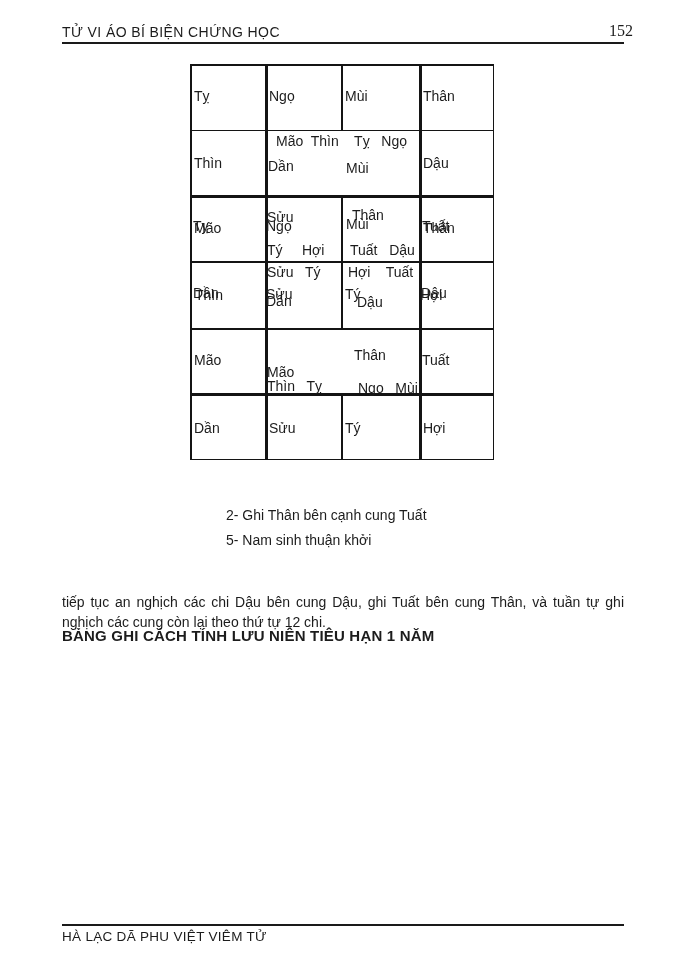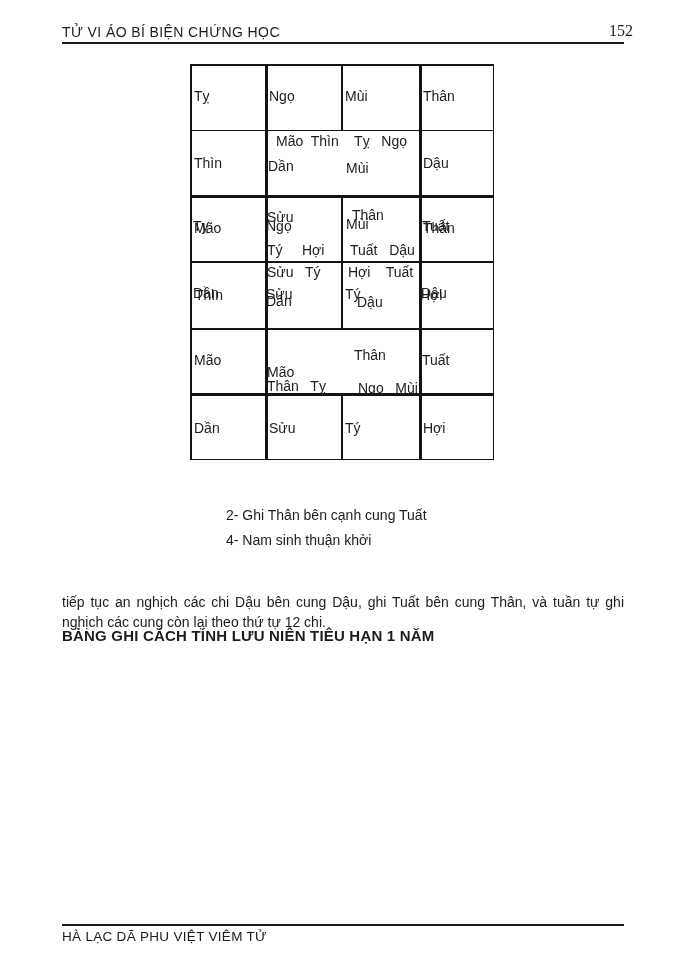--- a/index.html
+++ b/index.html
@@ -78,32 +78,32 @@
     <span class="t" style="left:266px;top:294px;">Dần</span>
     <span class="t" style="left:348px;top:265px;">Hợi    Tuất</span>
     <span class="t" style="left:345px;top:287px;">Tý</span>
     <span class="t" style="left:357px;top:295px;">Dậu</span>
     <span class="t" style="left:421px;top:286px;">Dậu</span>
     <span class="t" style="left:420px;top:288px;">Hợi</span>
 
     <span class="t" style="left:194px;top:353px;">Mão</span>
     <span class="t" style="left:354px;top:348px;">Thân</span>
     <span class="t" style="left:267px;top:365px;">Mão</span>
-    <span class="t" style="left:267px;top:379px;">Thân   Tỵ</span>
+    <span class="t" style="left:267px;top:379px;">Thìn   Tỵ</span>
     <span class="t" style="left:358px;top:381px;">Ngọ   Mùi</span>
     <span class="t" style="left:422px;top:353px;">Tuất</span>
 
     <span class="t" style="left:194px;top:421px;">Dần</span>
     <span class="t" style="left:269px;top:421px;">Sửu</span>
     <span class="t" style="left:345px;top:421px;">Tý</span>
     <span class="t" style="left:423px;top:421px;">Hợi</span>
   </div>
 
   <div class="note" style="left:226px;top:507px;">2- Ghi Thân bên cạnh cung Tuất</div>
-  <div class="note" style="left:226px;top:532px;">4- Nam sinh thuận khởi</div>
+  <div class="note" style="left:226px;top:532px;">5- Nam sinh thuận khởi</div>
 
   <div class="para jl" style="top:591.5px;">tiếp tục an nghịch các chi Dậu bên cung Dậu, ghi Tuất bên cung Thân, và tuần tự ghi</div>
   <div class="para" style="top:612px;">nghịch các cung còn lại theo thứ tự 12 chi.</div>
 
   <div class="heading" style="left:62px;top:627px;">BẢNG GHI CÁCH TÍNH LƯU NIÊN TIÊU HẠN 1 NĂM</div>
 
   <div class="rule" style="left:62px;top:924px;width:562px;height:1.5px;"></div>
   <div class="abs ftr" style="left:62px;top:929px;text-align:right;">HÀ LẠC DÃ PHU VIỆT VIÊM TỬ</div>
 
 </div>

